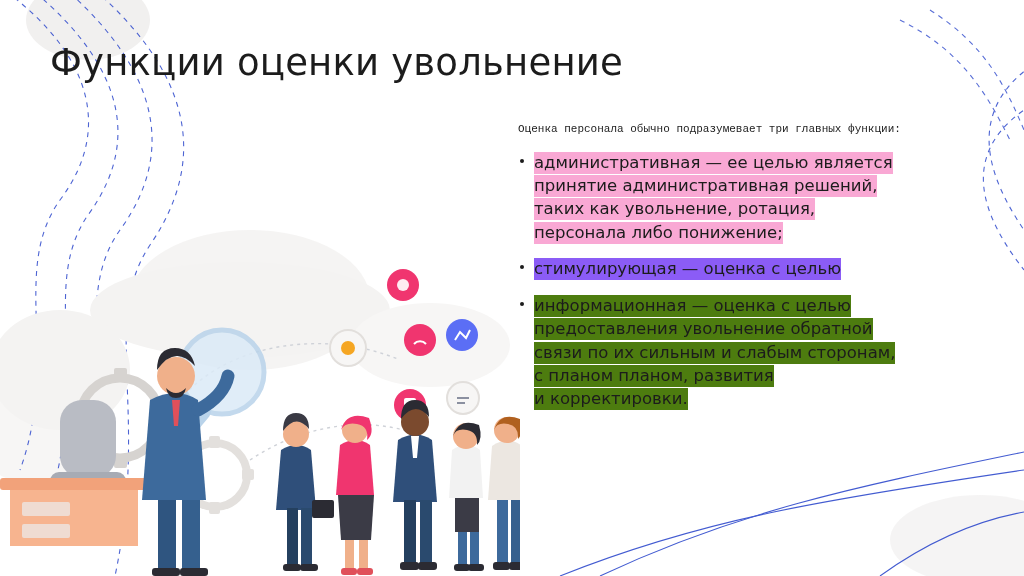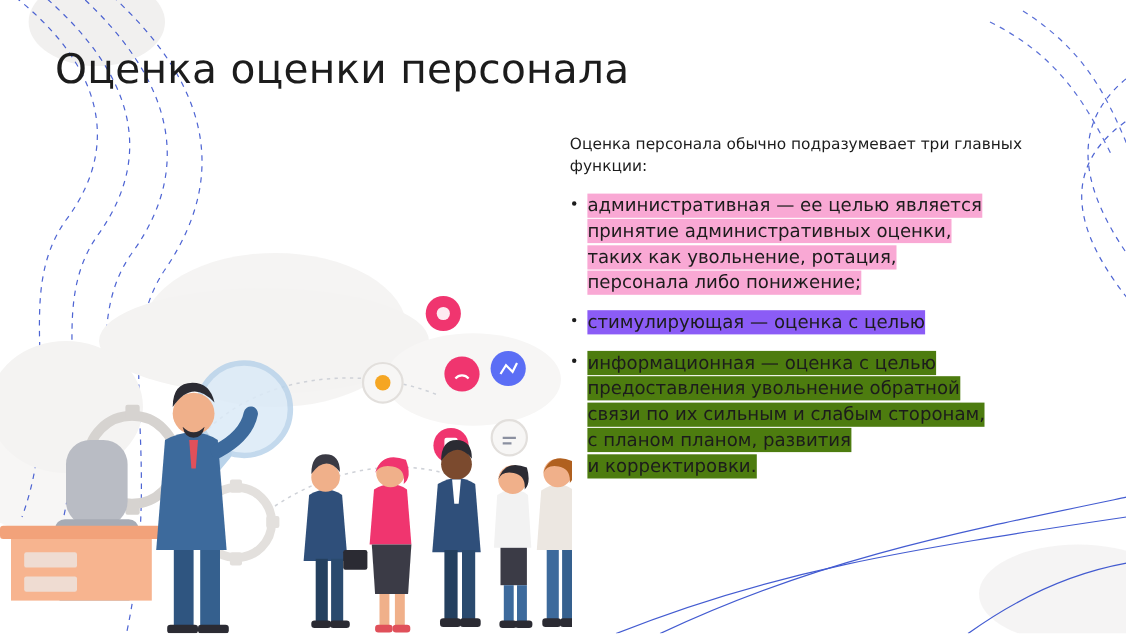--- a/index.html
+++ b/index.html
@@ -39,24 +39,25 @@
   }
 
   
   .text-col {
     position: absolute;
     left: 518px;
     top: 122px;
     width: 470px;
   }
   .intro {
-    font-size: 14px;
+    font-size: 11px;
     line-height: 1.42;
     color: #1c1c1c;
     margin-bottom: 13px;
+    font-family: Liberation Mono, monospace;
   }
   .bullet {
     position: relative;
     padding-left: 16px;
     margin-bottom: 13px;
   }
   .bullet .dot {
     position: absolute;
     left: 2px;
     top: 8px;
@@ -113,30 +114,30 @@
       <path d="M 560 576 C 700 520 820 500 1024 470"></path>
       <path d="M 600 576 C 740 510 860 486 1024 452"></path>
       <path d="M 880 576 C 930 540 980 520 1024 512"></path>
     </g>
     <g fill="none" stroke="#2f4acc" stroke-width="1.1" stroke-dasharray="5 5" opacity="0.8">
       <path d="M 900 20 C 960 50 985 90 1010 140"></path>
       <path d="M 930 10 C 985 45 1005 85 1024 130"></path>
     </g>
   </svg>
 
-  <div class="title">Оценка оценки персонала</div>
+  <div class="title">Функции оценки увольнение</div>
 
   <div class="text-col">
     <div class="intro">Оценка персонала обычно подразумевает три главных функции:</div>
 
     <div class="bullet hl-green">
       <span class="dot"></span>
       <div class="lines">
         <span>административная — ее целью является</span><br>
-        <span>принятие административных оценки,</span><br>
+        <span>принятие административная решений,</span><br>
         <span>таких как увольнение, ротация,</span><br>
         <span>персонала либо понижение;</span>
       </div>
     </div>
 
     <div class="bullet hl-yellow">
       <span class="dot"></span>
       <div class="lines">
         <span>стимулирующая — оценка с целью</span><br>
       </div>

